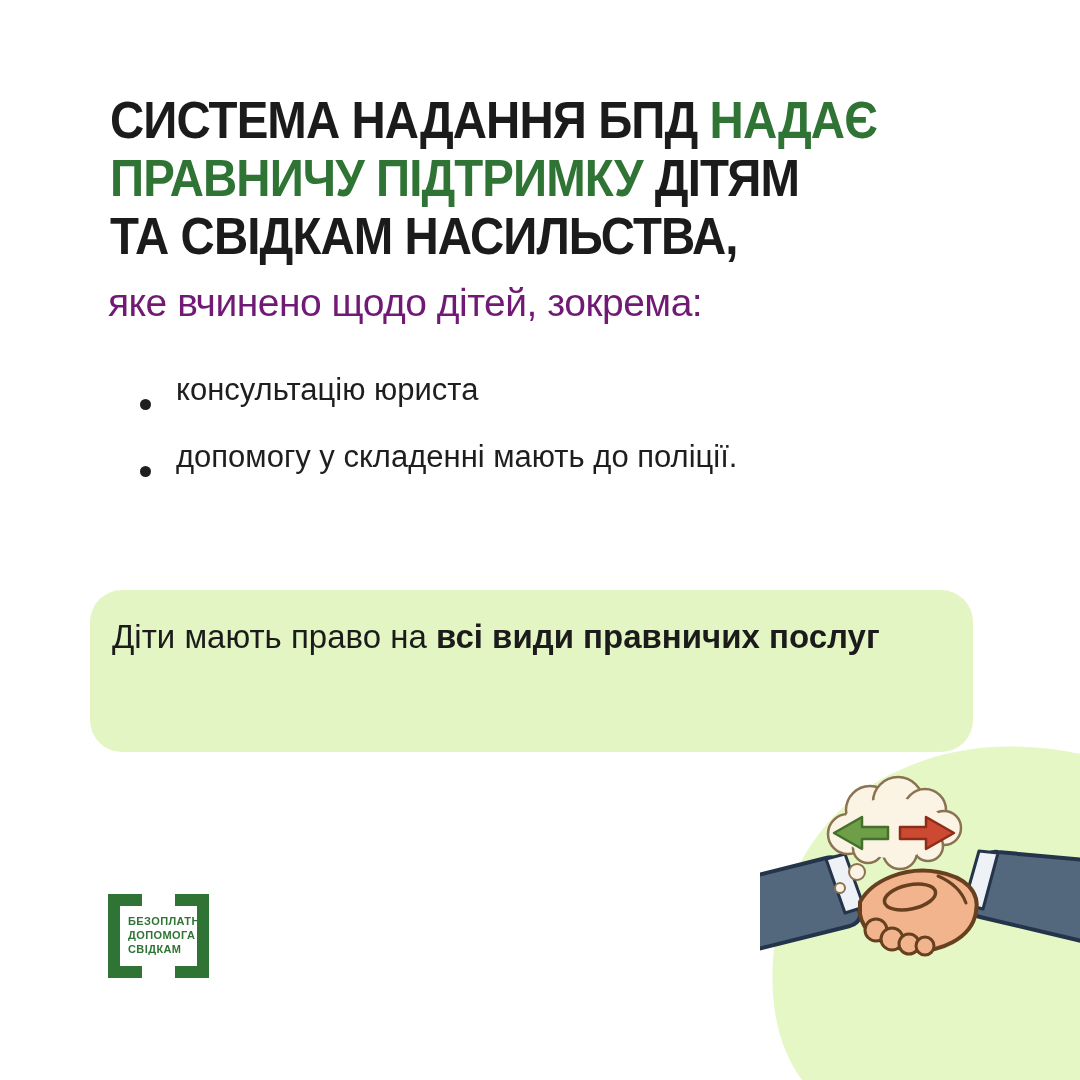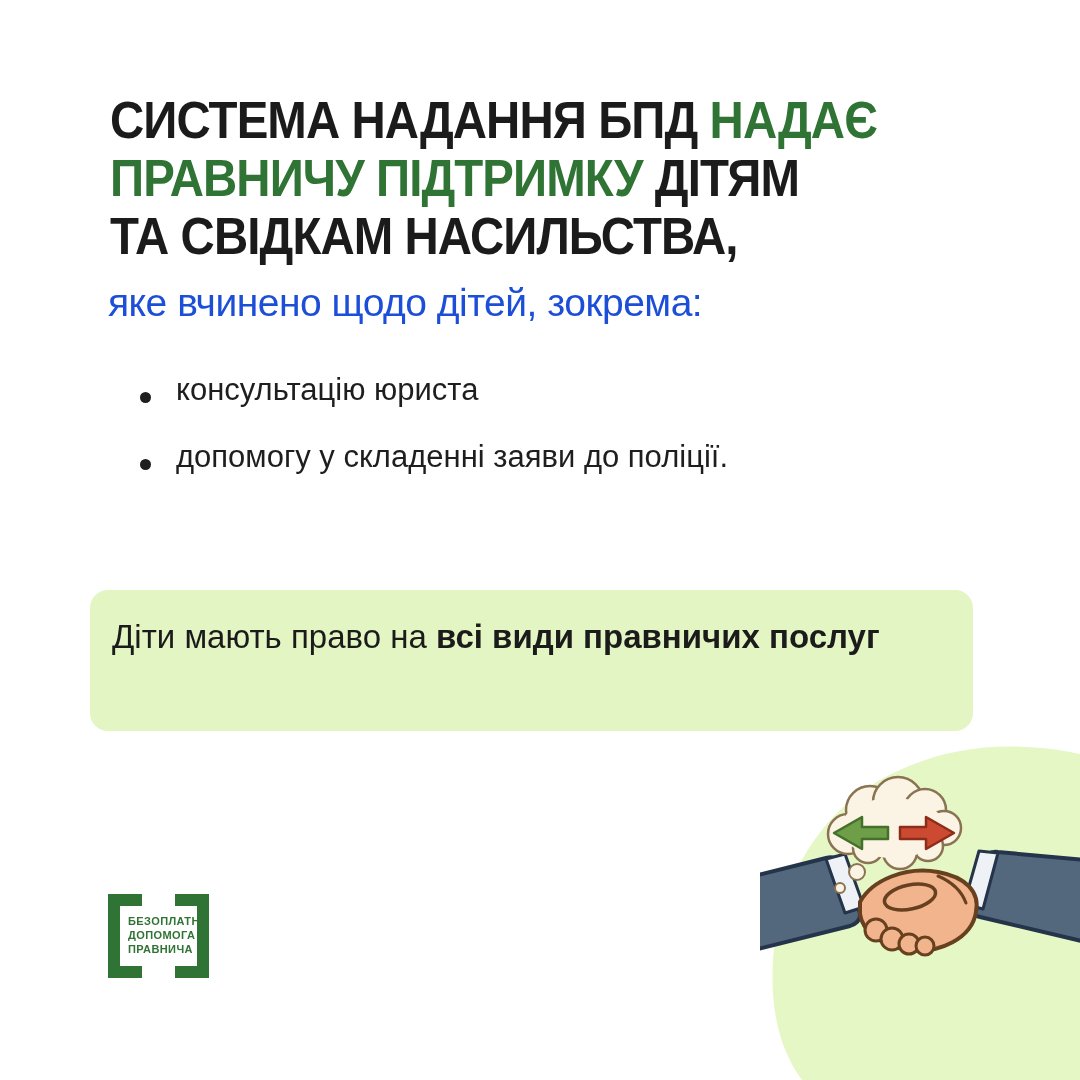--- a/index.html
+++ b/index.html
@@ -31,35 +31,35 @@
   }
   .heading .green { color: #2f7434; }
 
   .subtitle {
     position: absolute;
     left: 108px;
     top: 281px;
     font-size: 39px;
     font-weight: 500;
     letter-spacing: -0.5px;
-    color: #1d4ed8;
+    color: #701a75;
   }
 
   
   .bullets {
     position: absolute;
     left: 140px;
     top: 370px;
     list-style: none;
     margin: 0;
     padding: 0;
   }
   .bullets li {
     display: flex;
-    align-items: center;
+    align-items: flex-end;
     gap: 25px;
     margin-bottom: 27px;
     font-size: 31px;
     line-height: 40px;
     color: #1e1e1e;
   }
   .bullet-dot {
     flex: 0 0 auto;
     width: 11px;
     height: 11px;
@@ -67,24 +67,24 @@
     border-radius: 50%;
     background: #1e1e1e;
   }
 
   
   .callout {
     position: absolute;
     left: 90px;
     top: 590px;
     width: 883px;
-    height: 141px;
+    height: 162px;
     box-sizing: border-box;
     background: #e3f5c3;
-    border-radius: 18px;
+    border-radius: 32px;
     padding: 23px 30px 0 22px;
     font-size: 33px;
     line-height: 47px;
     color: #1b1b1b;
   }
   .callout .bold { font-weight: 700; }
 
   
   .logo {
     position: absolute;
@@ -138,21 +138,21 @@
 
   <div class="subtitle">яке вчинено щодо дітей, зокрема:</div>
 
   <ul class="bullets">
     <li>
       <span class="bullet-dot"></span>
       <span>консультацію юриста</span>
     </li>
     <li>
       <span class="bullet-dot"></span>
-      <span>допомогу у складенні заяви до поліції.</span>
+      <span>допомогу у складенні мають до поліції.</span>
     </li>
   </ul>
 
   <div class="callout">
     <span>Діти мають право на </span><span class="bold">всі види правничих послуг</span><br>
   </div>
 
   <svg class="blob-illustration" viewBox="0 0 320 340" aria-hidden="true">
 
     <path d="M320,14 C252,0 192,6 140,30 C62,64 22,138 14,208 C8,268 20,310 42,340 L320,340 Z" fill="#e5f7c5"></path>
@@ -192,17 +192,17 @@
       <path d="M140,87 L166,87 L166,77 L194,93 L166,109 L166,99 L140,99 Z" fill="#cd4a32" stroke="#8e2c1a" stroke-width="2.5" stroke-linejoin="round"></path>
     </g>
   </svg>
 
   <div class="logo">
     <div class="bracket left"></div>
     <div class="bracket right"></div>
     <div class="logo-text">
       <div>БЕЗОПЛАТНА</div>
       <div>ДОПОМОГА</div>
-      <div>ПРАВНИЧА</div>
+      <div>СВІДКАМ</div>
     </div>
   </div>
 
 </div>
 
 </body></html>

